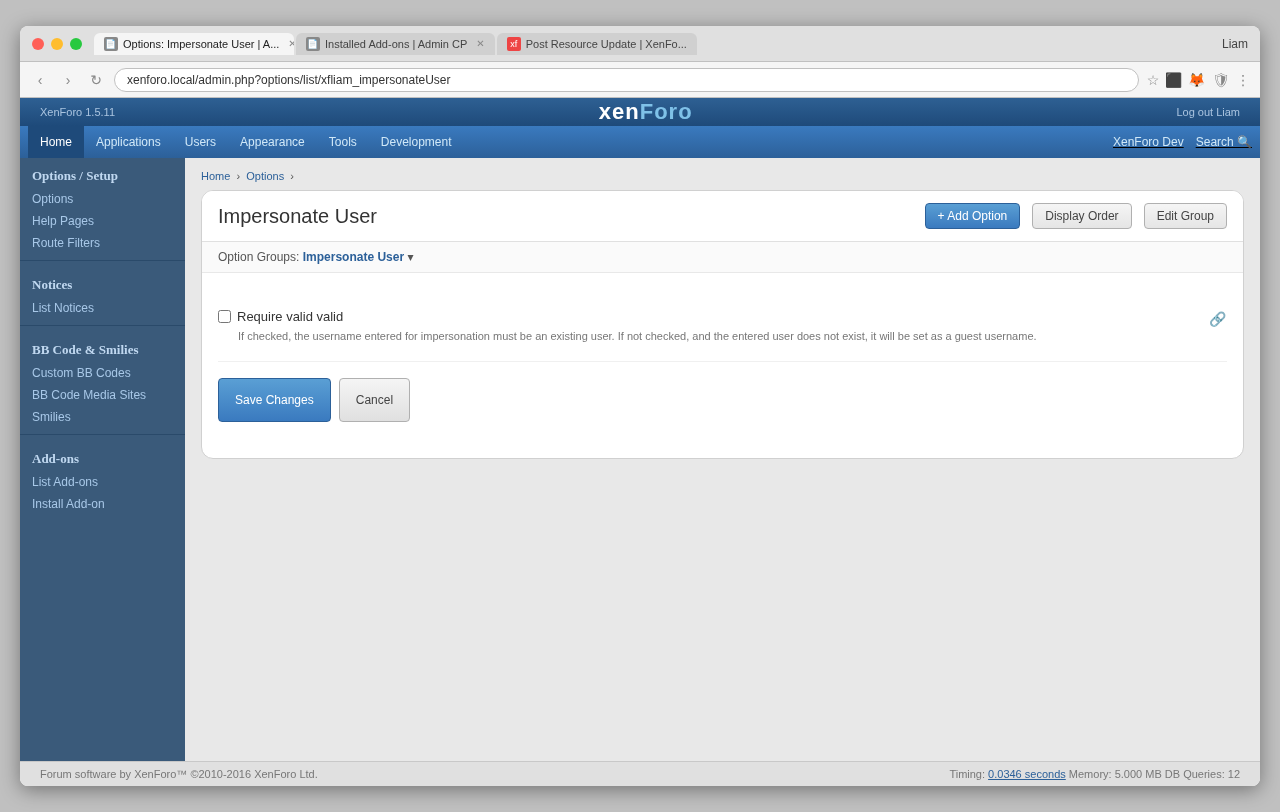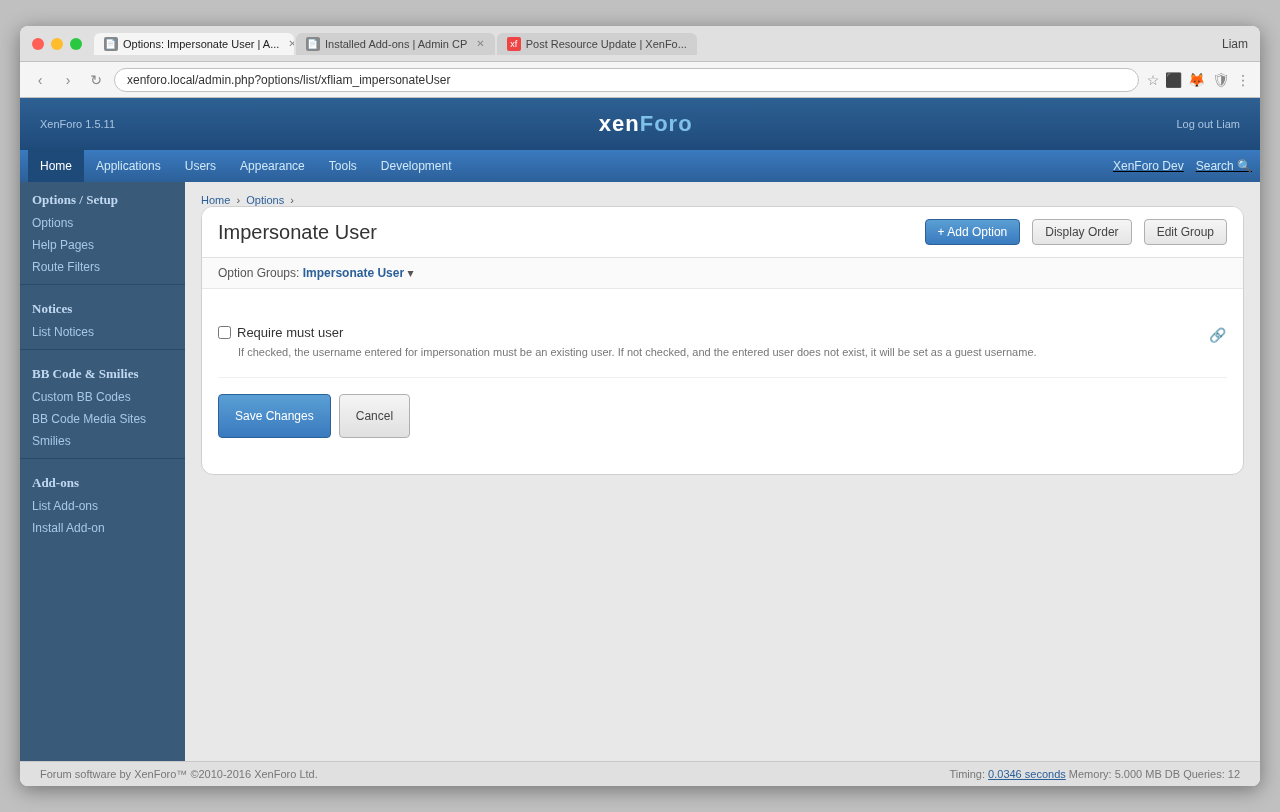--- a/index.html
+++ b/index.html
@@ -144,21 +144,21 @@
       background: #e8e8e8;
     }
 
     
     .xf-header {
       background: linear-gradient(180deg, #2e6093 0%, #1e4a7a 100%);
       display: flex;
       align-items: center;
       justify-content: space-between;
       padding: 0 20px;
-      height: 52px;
+      height: 28px;
     }
 
     .xf-version {
       font-size: 11px;
       color: #aac4e0;
     }
 
     .xf-logo {
       font-size: 22px;
       color: white;
@@ -262,21 +262,21 @@
       flex: 1;
       padding: 12px 16px;
       overflow-y: auto;
       background: #e8e8e8;
     }
 
     
     .breadcrumb {
       font-size: 11px;
       color: #555;
-      margin-bottom: 0;
+      margin-bottom: 8px;
     }
 
     .breadcrumb a {
       color: #2c6099;
       text-decoration: none;
     }
 
     
     .content-card {
       background: white;
@@ -559,21 +559,21 @@
             <span class="group-name">Impersonate User</span>
             <span style="cursor:pointer;">▾</span>
           </div>
 
           <div class="card-body">
 
             <div class="option-row">
               <div class="option-row-inner">
                 <div class="option-label">
                   <input type="checkbox" style="">
-                  <span>Require must user</span>
+                  <span>Require valid valid</span>
                 </div>
                 <div class="option-description">If checked, the username entered for impersonation must be an existing user. If not checked, and the entered user does not exist, it will be set as a guest username.</div>
               </div>
               <span class="option-edit-icon">🔗</span>
             </div>
 
             <div class="form-actions">
               <button class="btn-save">Save Changes</button>
               <button class="btn-cancel">Cancel</button>
             </div>

